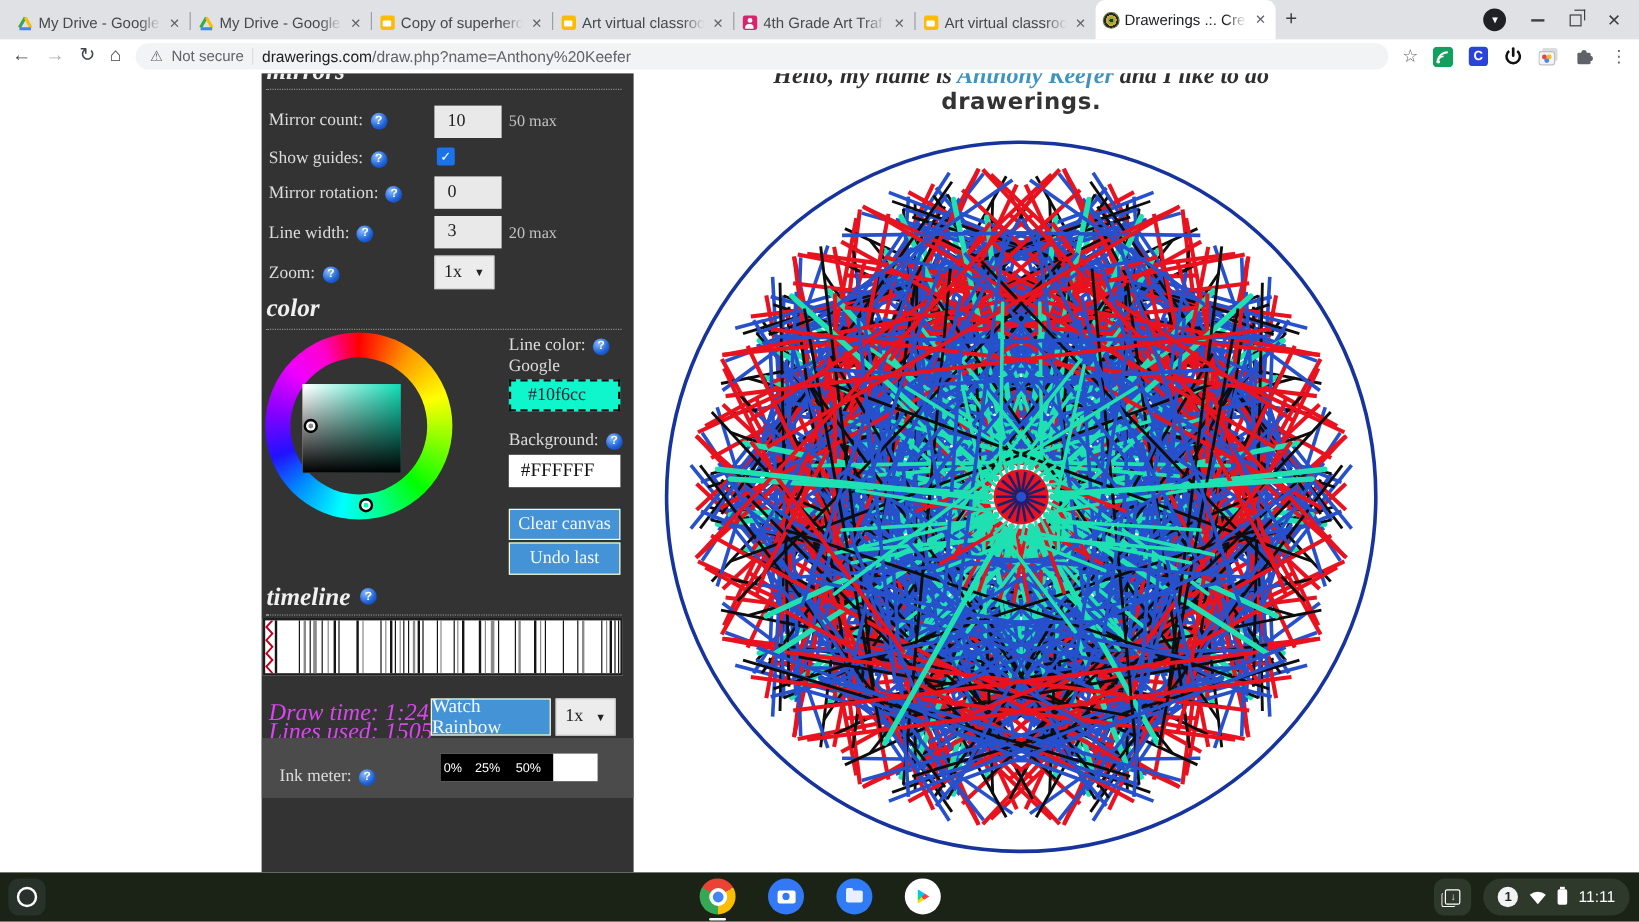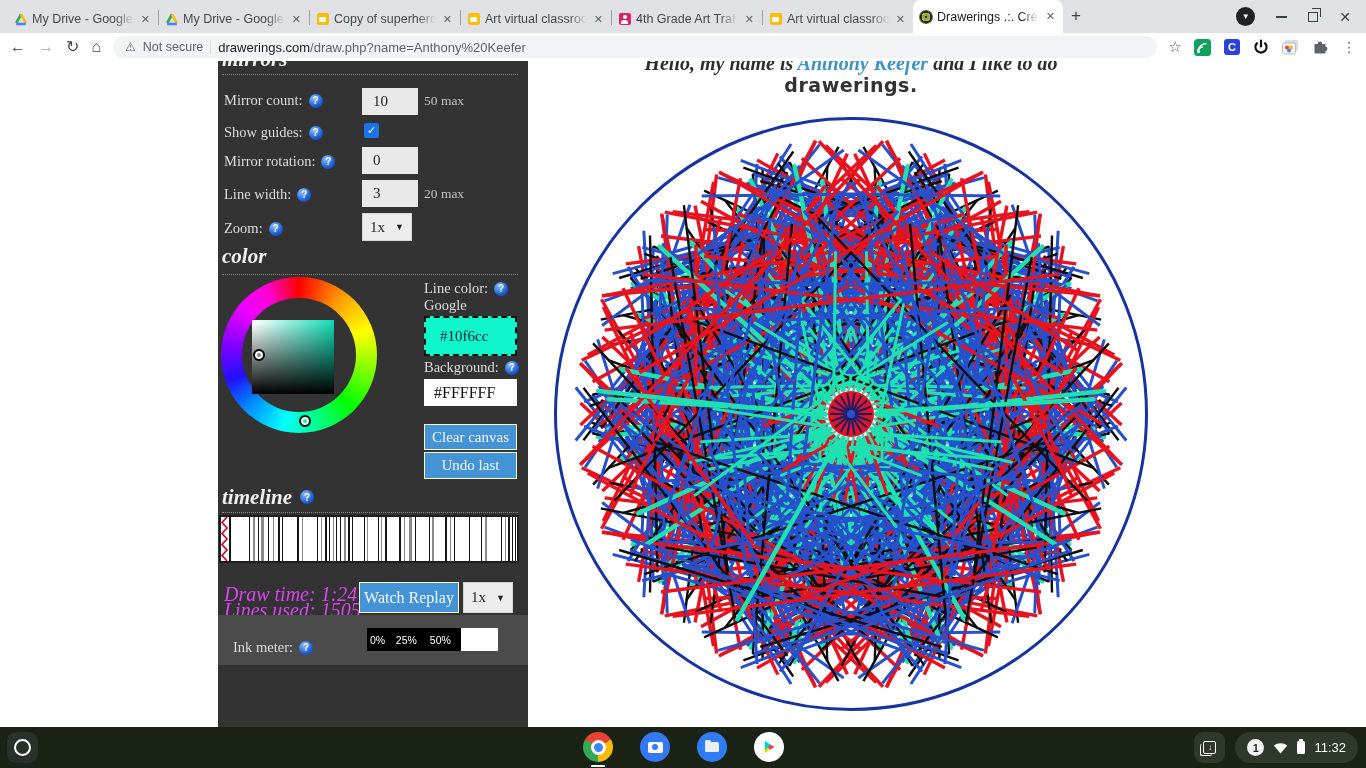--- a/index.html
+++ b/index.html
@@ -77,21 +77,21 @@
     justify-content:space-between;padding:0 7px;font-size:15px;color:#222;box-sizing:border-box;}
   .sel .car{font-size:9px;color:#222;}
   .wheel-ring{position:absolute;left:3px;top:216px;width:156px;height:156px;border-radius:50%;
     background:conic-gradient(#f00 0deg,#f90 35deg,#ff0 70deg,#7fff00 103deg,#0f0 135deg,#00ff8c 165deg,
       #0ff 192deg,#08f 225deg,#21f 250deg,#80f 280deg,#e0f 310deg,#f0c 335deg,#f00 360deg);}
   .wheel-ring::after{content:"";position:absolute;inset:21px;border-radius:50%;background:#333;}
   .sat-square{position:absolute;left:34px;top:259px;width:82px;height:74px;
     background:linear-gradient(to bottom,rgba(0,0,0,0) 4%,#000 100%),linear-gradient(to right,#fff,#10d8b2);}
   .mk{position:absolute;width:8px;height:8px;border:2px solid #000;border-radius:50%;box-shadow:inset 0 0 0 2px #fff;}
   .color-label{position:absolute;left:206px;font-size:14.5px;color:#dcdcdc;display:flex;align-items:center;gap:6px;}
-  .hex-line{position:absolute;left:206px;top:255px;width:93px;height:40px;background:#10f6cc;
+  .hex-line{position:absolute;left:206px;top:255px;width:93px;height:27px;background:#10f6cc;
     border:2px dashed #111;font-family:"Liberation Serif",serif;font-size:15px;color:#223;
     padding:0 0 0 14px;box-sizing:border-box;}
   .hex-bg{position:absolute;left:206px;top:318px;width:93px;height:27px;background:#fff;border:0;
     font-family:"Liberation Serif",serif;font-size:16px;color:#111;padding:0 0 0 10px;box-sizing:border-box;}
   .btn{position:absolute;background:#4493d6;border:1px solid #fef9c3;color:#f2f8ff;
     font-family:"Liberation Serif",serif;font-size:15px;display:flex;align-items:center;justify-content:center;
     box-sizing:border-box;}
   .strip{position:absolute;left:1px;top:454px;width:296px;height:44px;background:#fff;border:2px solid #1d1d1d;}
   .strip .bar{position:absolute;top:0;height:100%;}
   .stat{position:absolute;left:6px;font-size:20px;color:#d946ef;font-style:italic;}
@@ -523,21 +523,21 @@
         <div class="bar" style="left: 89.2%; width: 1.5px; background: rgb(138, 138, 138);"></div>
         <div class="bar" style="left: 94.6%; width: 1px; background: rgb(21, 21, 21);"></div>
         <div class="bar" style="left: 95.8%; width: 1px; background: rgb(138, 138, 138);"></div>
         <div class="bar" style="left: 96.8%; width: 2px; background: rgb(21, 21, 21);"></div>
         <div class="bar" style="left: 98.2%; width: 1px; background: rgb(21, 21, 21);"></div>
         <div class="bar" style="left: 99.2%; width: 1px; background: rgb(21, 21, 21);"></div>
       </div>
 
     <div class="stat" style="top:522px;">Draw time: 1:24</div>
     <div class="stat" style="top:538px;">Lines used: 1505</div>
-    <div class="btn" style="left:141px;top:521px;width:100px;height:31px;font-size:16px;">Watch Replay</div>
+    <div class="btn" style="left:141px;top:521px;width:100px;height:31px;font-size:16px;">Watch Rainbow</div>
     <div class="sel" style="left:245px;top:521px;width:50px;height:31px;">
         <span>1x</span>
         <span class="car">▼</span>
       </div>
 
     <div class="ink-box">
       <div class="row-label" style="top:24px;left:15px;">
           <span>Ink meter:</span>
           <span class="help">?</span>
         </div>
@@ -576,16 +576,16 @@
   <div class="tray">
     <div class="capture">
         <i>↓</i>
       </div>
     <div class="status-pill">
       <div class="noti">1</div>
       <svg width="15" height="12">
           <path d="M7.5 11.5 L0.8 3.6 A10.5 10.5 0 0 1 14.2 3.6 Z" fill="#fff"></path>
         </svg>
       <div class="batt"></div>
-      <span class="clock">11:32</span>
+      <span class="clock">11:11</span>
     </div>
   </div>
 </div>
 
 </body></html>

